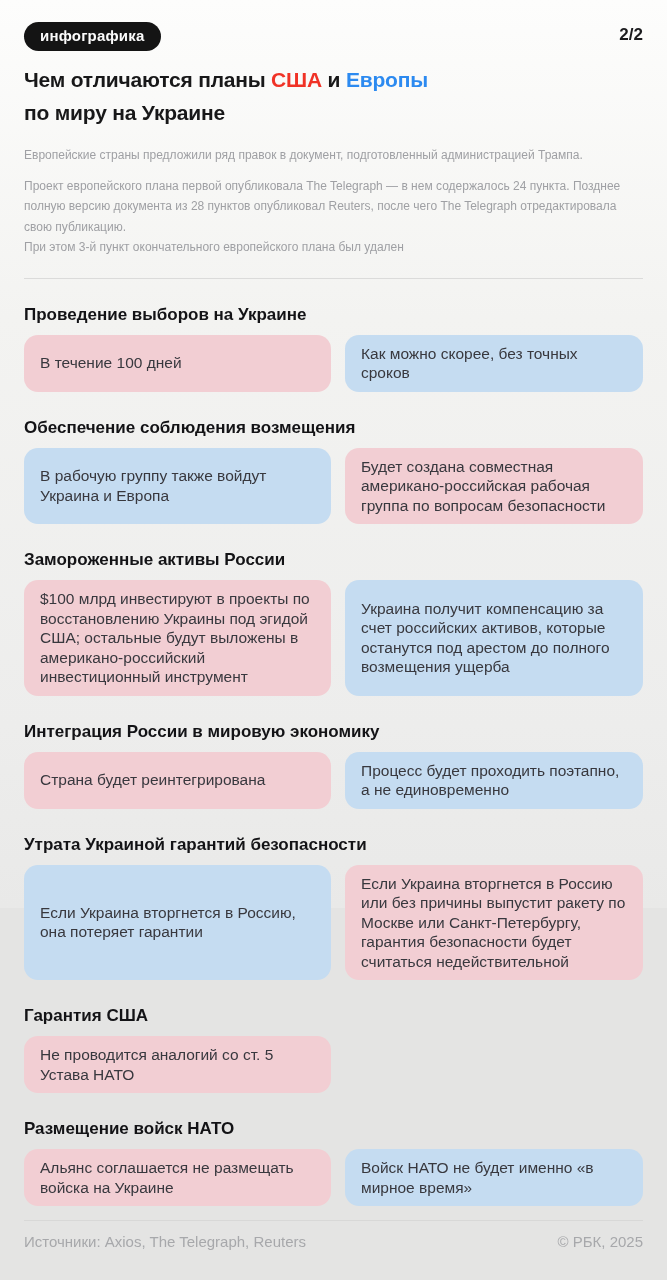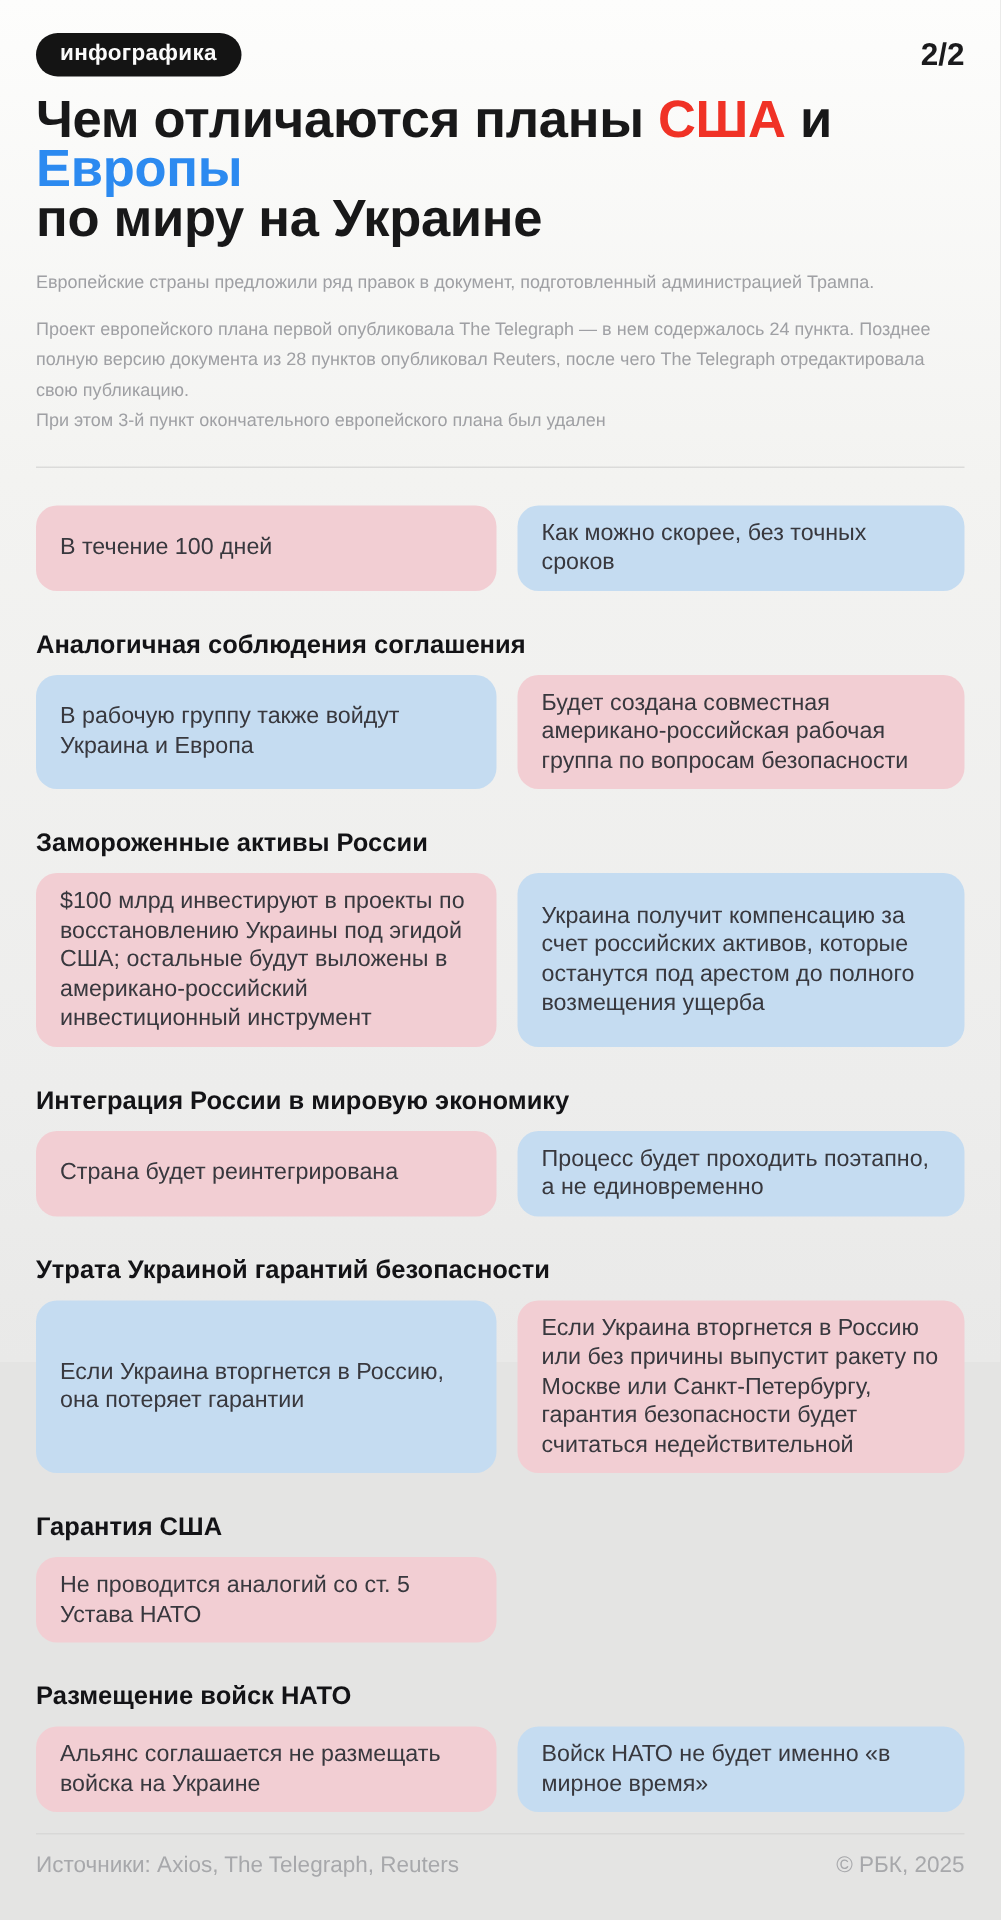--- a/index.html
+++ b/index.html
@@ -20,25 +20,25 @@
     padding: 22px 24px 0 24px;
   }
   
   .top-row { display: flex; align-items: flex-start; justify-content: space-between; }
   .badge {
     background: #141414; color: #FBFBFB;
     font-size: 15px; font-weight: 600; letter-spacing: .2px;
     padding: 5px 16px 7px 16px; border-radius: 999px;
     line-height: 17px;
   }
-  .page-indicator { font-size: 21px; font-weight: 700; color: #1B1B1D; padding-top: 3px; }
+  .page-indicator { font-size: 17px; font-weight: 700; color: #1B1B1D; padding-top: 3px; }
   
   .title {
     margin-top: 12px;
-    font-size: 35px; line-height: 33px; font-weight: 800;
+    font-size: 21px; line-height: 33px; font-weight: 800;
     color: #181819; letter-spacing: -0.2px;
   }
   .title .us-accent { color: #F03226; }
   .title .eu-accent { color: #2C8AF0; }
   .title .line2 { display: block; }
   
   .intro { margin-top: 16px; color: #9FA0A4; font-size: 12px; line-height: 20.5px; }
   .intro p + p { margin-top: 10px; }
   .intro p.joined { margin-top: 0; }
   .divider { border: none; border-top: 1px solid #DBDBDA; margin-top: 20px; }
@@ -78,32 +78,33 @@
 
     <div class="intro">
       <p>Европейские страны предложили ряд правок в документ, подготовленный администрацией Трампа.</p>
       <p>Проект европейского плана первой опубликовала The Telegraph — в нем содержалось 24 пункта. Позднее полную версию документа из 28 пунктов опубликовал Reuters, после чего The Telegraph отредактировала свою публикацию.</p>
       <p class="joined">При этом 3-й пункт окончательного европейского плана был удален</p>
     </div>
 
     <hr class="divider">
 
     <div class="section">
+      <div class="section-heading">Проведение выборов на Украине</div>
       <div class="compare-row">
         <div class="plan-box us-box">
             <span>В течение 100 дней</span>
           </div>
         <div class="plan-box eu-box">
             <span>Как можно скорее, без точных сроков</span>
           </div>
       </div>
     </div>
 
     <div class="section">
-      <div class="section-heading">Аналогичная соблюдения соглашения</div>
+      <div class="section-heading">Обеспечение соблюдения возмещения</div>
       <div class="compare-row">
         <div class="plan-box eu-box">
             <span>В рабочую группу также войдут Украина и Европа</span>
           </div>
         <div class="plan-box us-box">
             <span>Будет создана совместная американо-российская рабочая группа по вопросам безопасности</span>
           </div>
       </div>
     </div>
 

